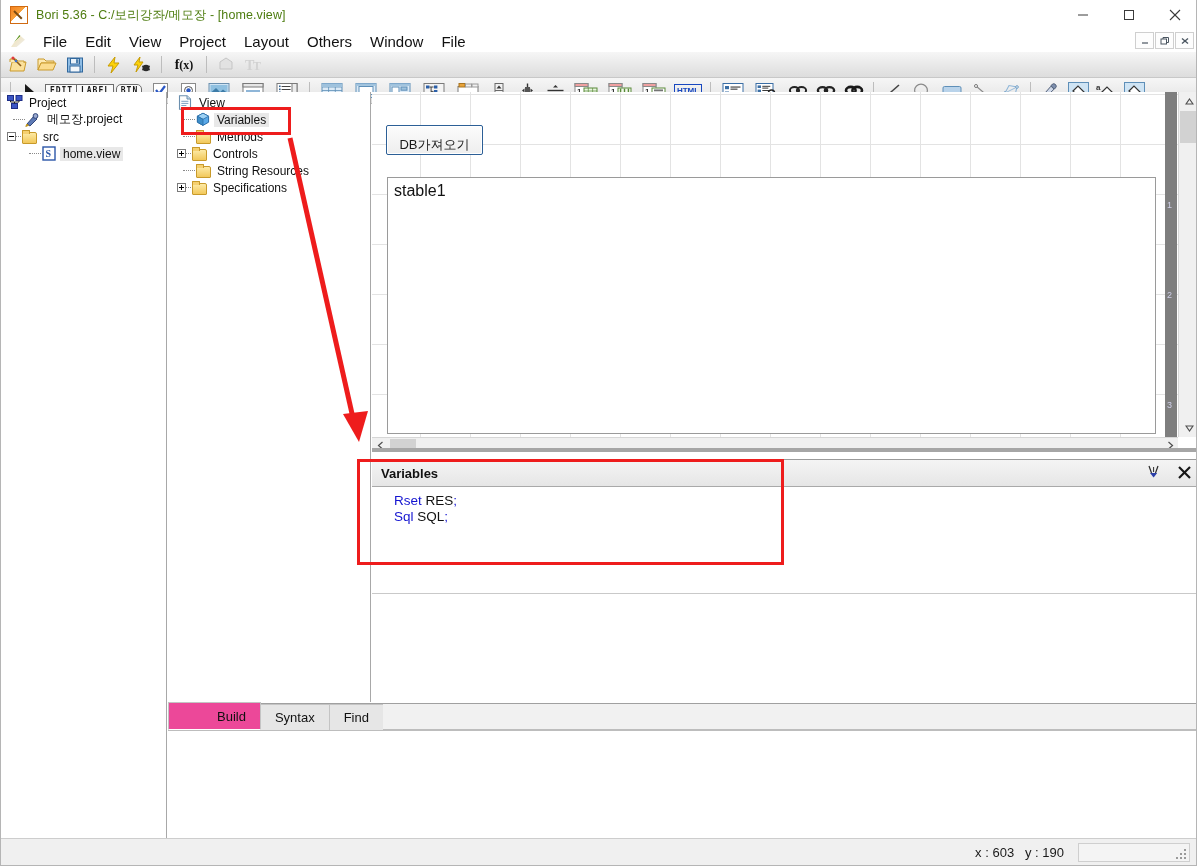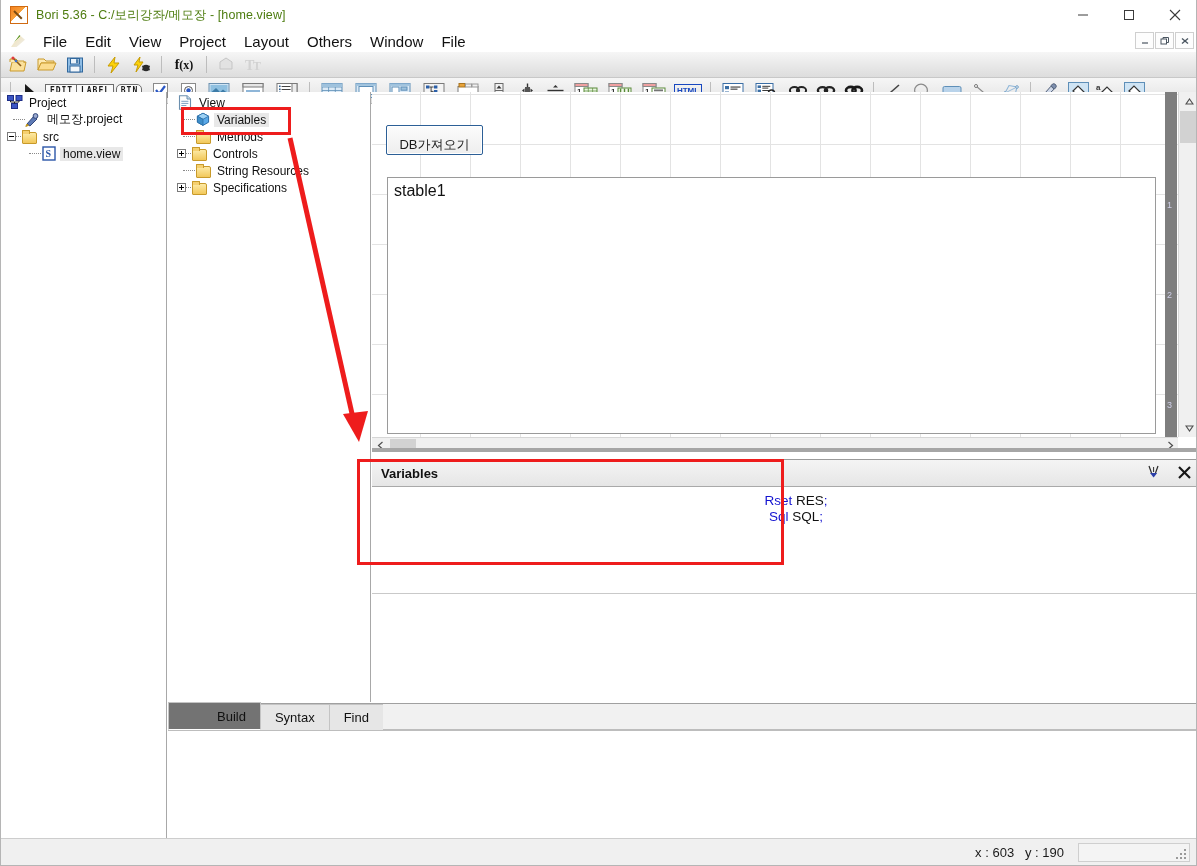--- a/index.html
+++ b/index.html
@@ -233,42 +233,42 @@
   }
   .vars-title {
     font-size: 13px; font-weight: bold; color: #111; margin-left: 9px;
   }
   .vars-hdr-btns { position: absolute; right: 6px; top: 3px; display: flex; gap: 14px; align-items: center; }
   .vars-body {
     position: absolute; left: 0; top: 27px; width: 826px; height: 107px;
     background: #ffffff; border-bottom: 1px solid #c9c9c9;
     padding: 6px 0 0 22px;
   }
-  .code-line { font-size: 13.5px; line-height: 16px; color: #111; white-space: pre; text-align: center; }
+  .code-line { font-size: 13.5px; line-height: 16px; color: #111; white-space: pre; }
   .kw { color: #1414d0; }
   .punc { color: #1414d0; }
 
   
   .output-panel {
     position: absolute; left: 167px; top: 703px; width: 1030px; height: 136px;
     background: #ffffff; border-top: 1px solid #a0a0a0;
   }
   .tabstrip {
     position: absolute; left: 0; top: 0; width: 1030px; height: 27px;
     background: #f1f1f1; border-bottom: 1px solid #bdbdbd;
     display: flex; align-items: flex-end;
   }
   .tab {
     height: 26px; padding: 0 14px; font-size: 13px; color: #111;
     display: flex; align-items: center;
     background: #e6e6e6; border: 1px solid #c4c4c4; border-bottom: none;
     margin-right: -1px;
   }
   .tab.active {
-    background: #737373; border-bottom: 1px solid #ffffff; height: 28px;
+    background: #ec4899; border-bottom: 1px solid #ffffff; height: 28px;
     position: relative; z-index: 2; padding-left: 48px;
   }
   .tab-strip-fill { flex: 1; height: 26px; background: #f1f1f1; border-bottom: 1px solid #bdbdbd; }
   .output-body { position: absolute; left: 0; top: 27px; width: 1030px; height: 109px; background: #fff; }
 
   
   .statusbar {
     position: absolute; left: 0; bottom: 0; width: 1197px; height: 27px;
     background: #f0f0f0; border-top: 1px solid #cdcdcd;
     display: flex; align-items: center; justify-content: flex-end;

